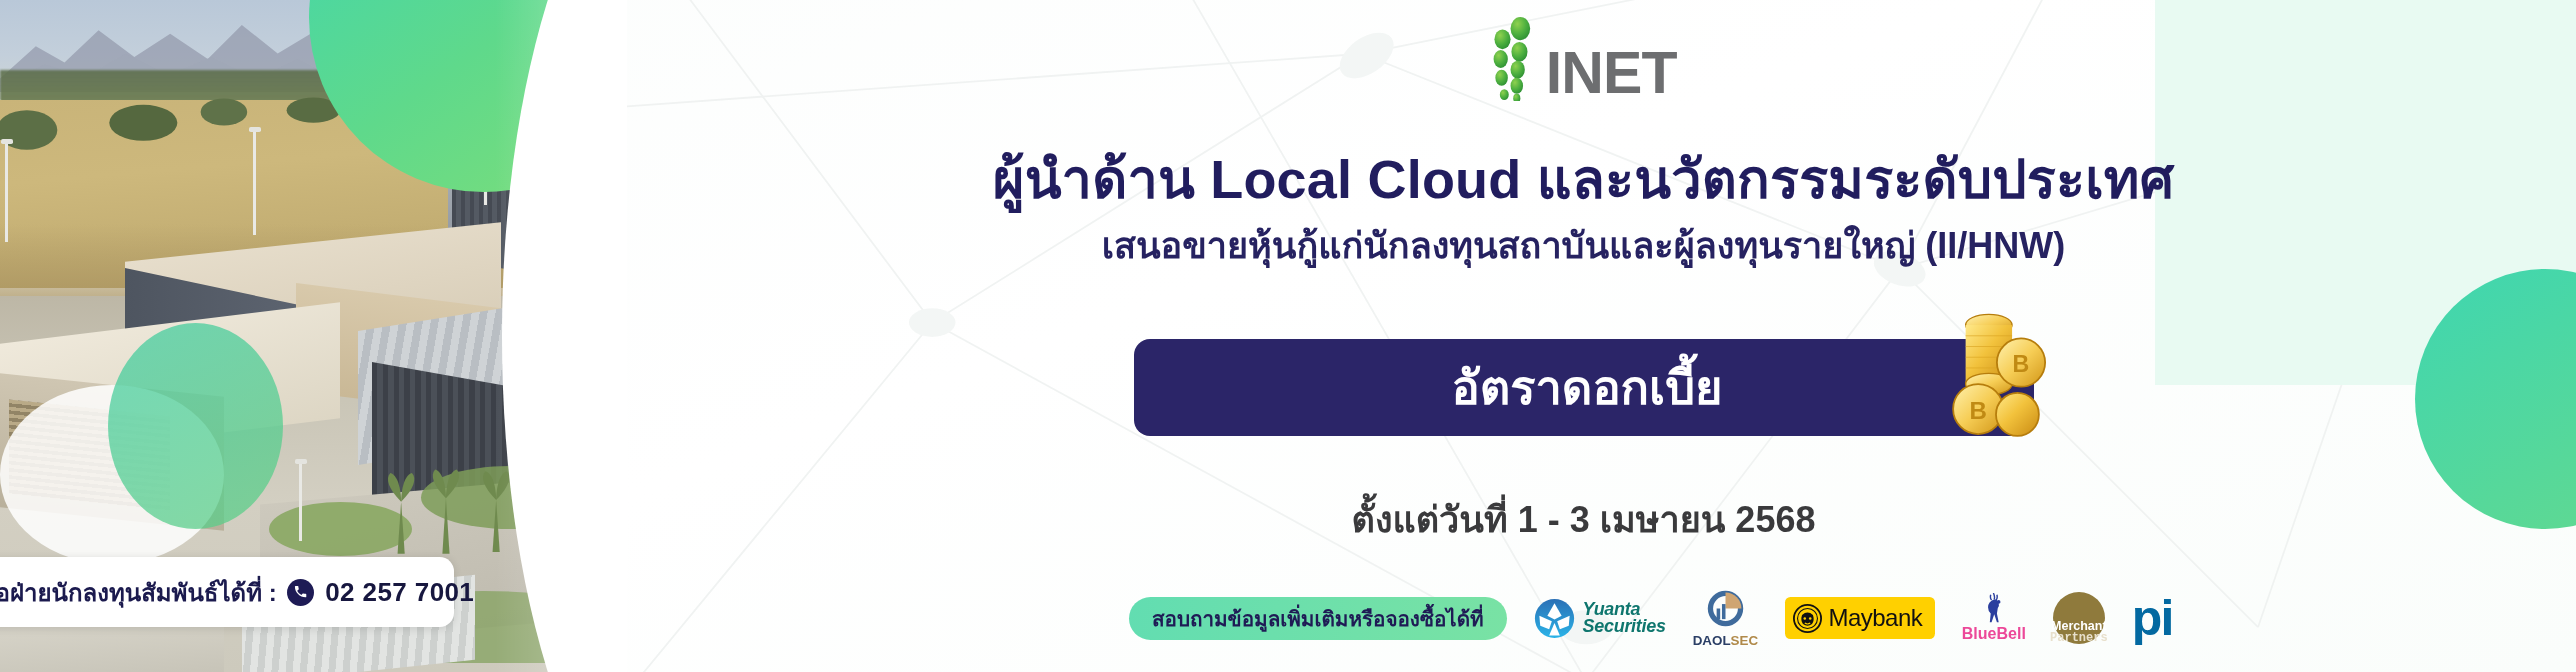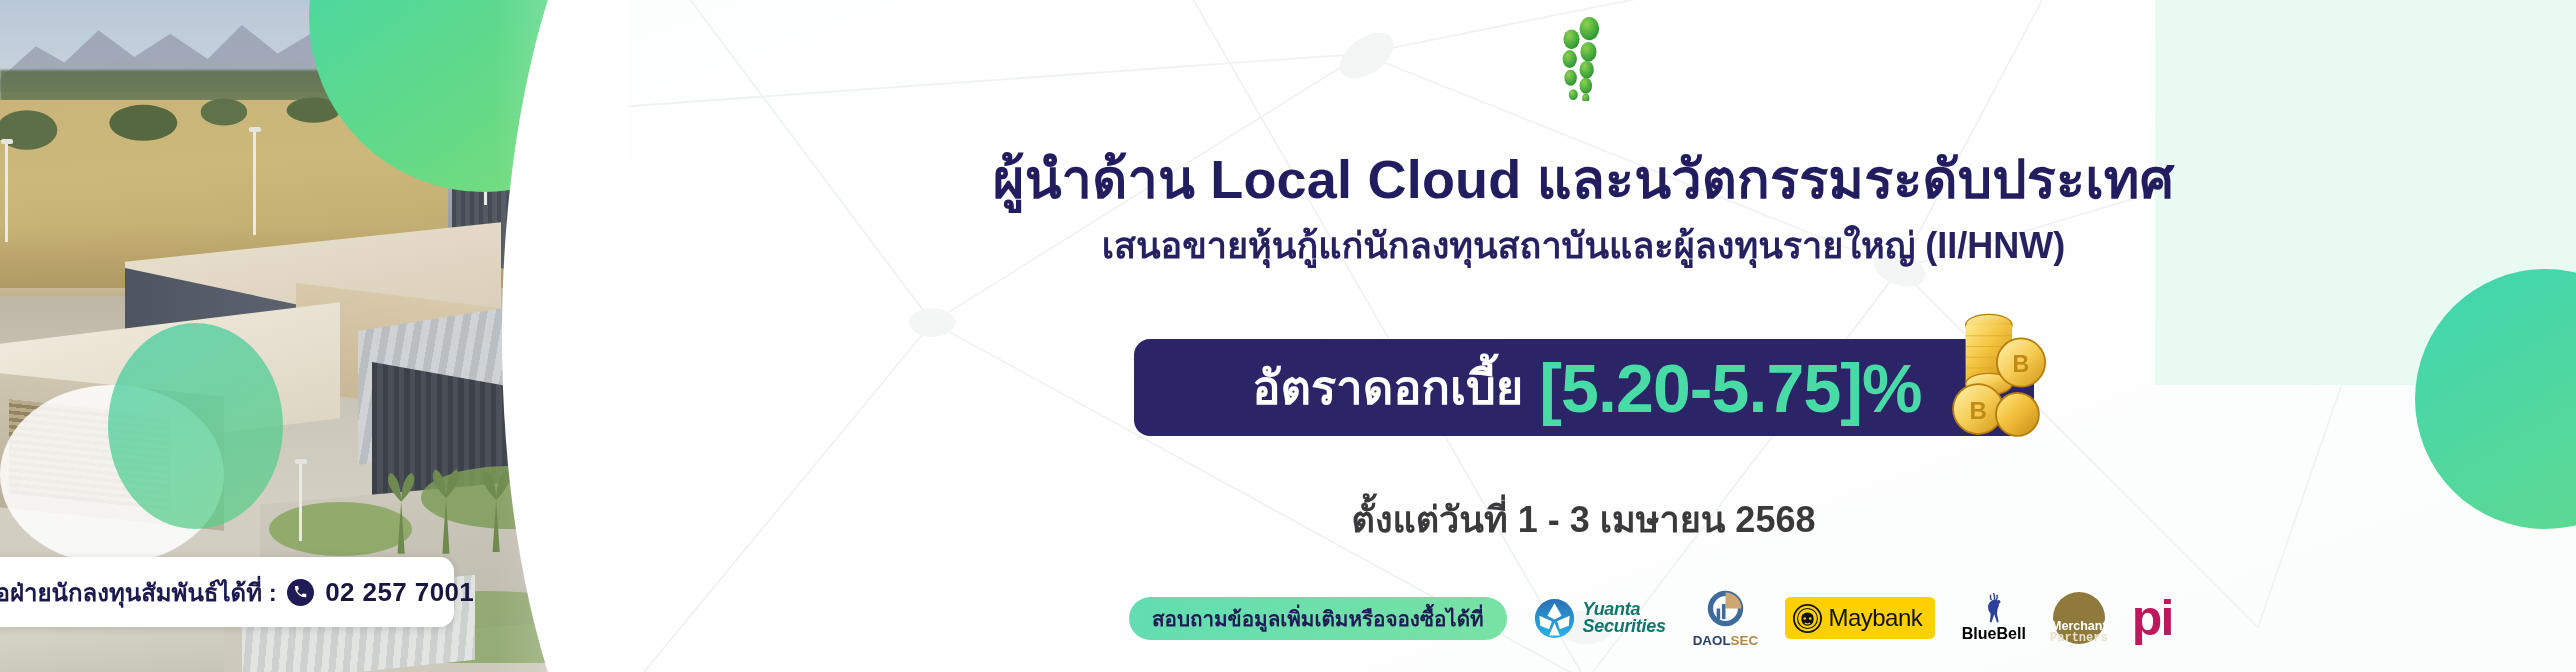--- a/index.html
+++ b/index.html
@@ -419,34 +419,34 @@
     border-radius:5.4px;
     display:flex; align-items:center; gap:6.3px;
     padding: 6.3px 12.5px 6.3px 8px;
   }
   .maybank-mark { width:29px; height:29px; }
   .maybank-text { font-size:24px; font-weight:400; color:#111; letter-spacing:-0.5px; }
 
   
   .bluebell { display:flex; flex-direction:column; align-items:center; gap:0.9px; }
   .bluebell-mark { width:30.5px; height:32px; }
-  .bluebell-text { font-size:16px; font-weight:700; color:#000000; }
+  .bluebell-text { font-size:16px; font-weight:700; color:#ec4899; }
 
   
   .merchant {
     width:52px; height:52px; border-radius:50%;
     background:#8f7a3c;
     display:flex; flex-direction:column; align-items:center; justify-content:flex-end;
     line-height:1;
   }
   .merchant-m { color:#fff; font-size:12.5px; font-weight:600; }
   .merchant-p { color:#e8e0cc; font-size:12px; font-weight:600;font-family:Liberation Mono, monospace; }
 
   
-  .pi-logo { font-size:50px; font-weight:700; color:#be185d; line-height:.8; letter-spacing:-1.8px; }
+  .pi-logo { font-size:50px; font-weight:700; color:#0369a1; line-height:.8; letter-spacing:-1.8px; }
 </style>
 </head>
 <body>
 
 <div class="banner">
 
   <div class="bg-right"></div>
 
   <svg class="net-lines" viewBox="0 0 2255 750" preserveAspectRatio="none">
     <g stroke="#eef1f0" stroke-width="2" fill="none">
@@ -573,30 +573,30 @@
             <ellipse cx="14" cy="26" rx="9" ry="11"></ellipse>
             <ellipse cx="33" cy="40" rx="9" ry="11"></ellipse>
             <ellipse cx="12" cy="48" rx="8" ry="10"></ellipse>
             <ellipse cx="31" cy="60" rx="8" ry="10"></ellipse>
             <ellipse cx="13" cy="69" rx="7" ry="9"></ellipse>
             <ellipse cx="30" cy="78" rx="7" ry="9"></ellipse>
             <ellipse cx="16" cy="88" rx="5" ry="6"></ellipse>
             <ellipse cx="30" cy="92" rx="4" ry="5"></ellipse>
           </g>
         </svg>
+        <span class="inet-word">INET</span>
       </div>
     </div>
 
     <div class="headline">ผู้นำด้าน Local Cloud และนวัตกรรมระดับประเทศ</div>
     <div class="subheadline">เสนอขายหุ้นกู้แก่นักลงทุนสถาบันและผู้ลงทุนรายใหญ่ (II/HNW)</div>
 
     <div class="rate-wrap">
       <div class="rate-box">
         <span class="rate-label">อัตราดอกเบี้ย</span>
-        <span class="rate-value">[5.20-5.75]%</span>
         <svg class="coins" viewBox="0 0 120 150">
           <defs>
             <linearGradient id="gold" x1="0" y1="0" x2="1" y2="1">
               <stop offset="0%" stop-color="#ffe98a"></stop>
               <stop offset="45%" stop-color="#f2c23c"></stop>
               <stop offset="100%" stop-color="#c98a12"></stop>
             </linearGradient>
             <linearGradient id="gold2" x1="0" y1="0" x2="1" y2="1">
               <stop offset="0%" stop-color="#fff2b0"></stop>
               <stop offset="50%" stop-color="#f6cd55"></stop>

